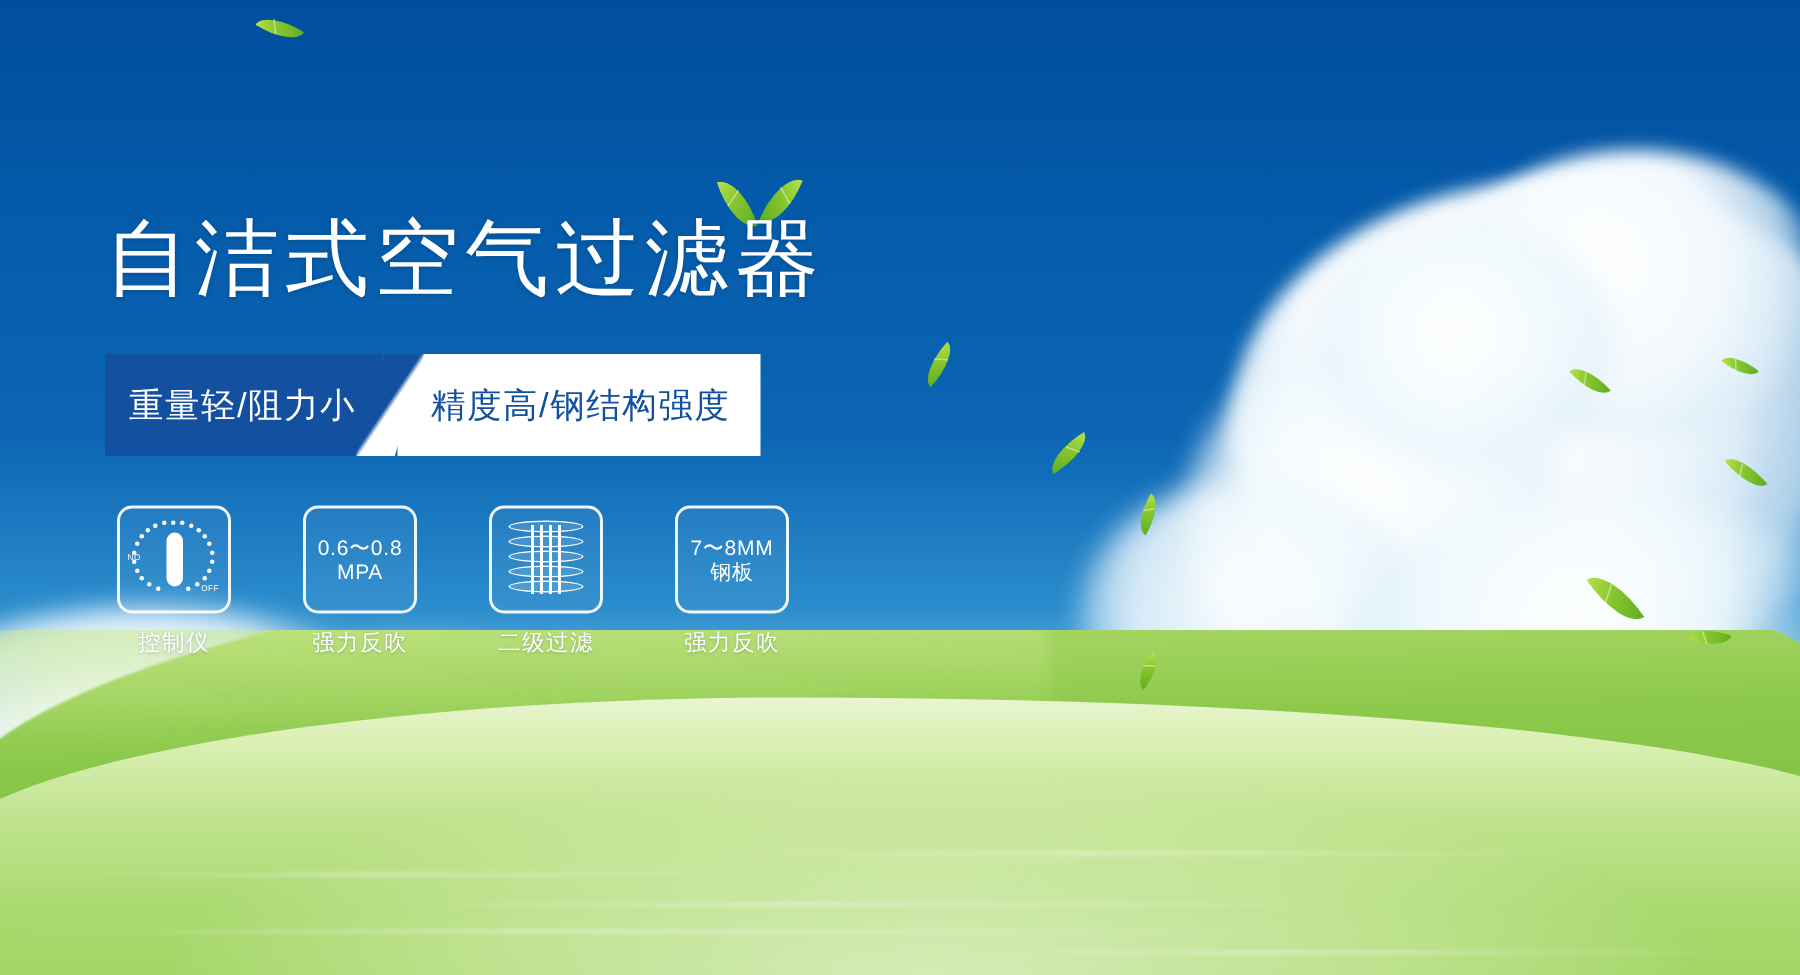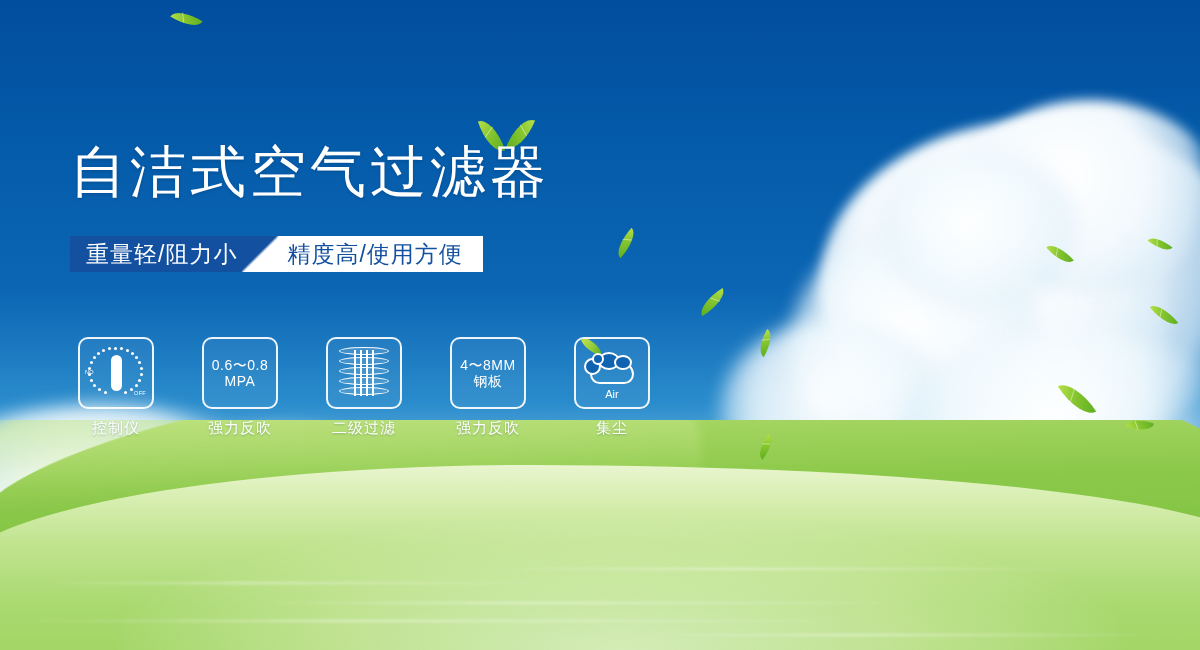--- a/index.html
+++ b/index.html
@@ -118,21 +118,21 @@
     letter-spacing:4px;
     color:#ffffff;
     font-weight:400;
     text-shadow:0 1px 3px rgba(0,30,70,0.25);
     white-space:nowrap;
   }
 
   
   #subtitle-bar {
     position:absolute; left:70px; top:236px;
-    height:36px;
+    height:68px;
     display:flex; align-items:stretch;
     white-space:nowrap;
   }
   #sub-left {
     background:#1350a0;
     color:#ffffff;
     font-size:23px;
     letter-spacing:1px;
     display:flex; align-items:center;
     padding:0 18px 0 16px;
@@ -282,21 +282,21 @@
   <div class="leaf" style="left:1068px; top:378px; width:18px; height:42px; transform:rotate(-34deg);"></div>
   <div class="leaf" style="left:1134px; top:412px; width:12px; height:26px; transform:rotate(-70deg);"></div>
   <div class="leaf" style="left:760px; top:435px; width:11px; height:24px; transform:rotate(38deg);"></div>
   <div class="leaf" style="left:180px; top:4px;  width:13px; height:30px; transform:rotate(-58deg);"></div>
 
   <div id="title">自洁式空气过滤器</div>
 
   <div id="subtitle-bar">
     <div id="sub-left">重量轻/阻力小</div>
     <div id="sub-divider"></div>
-    <div id="sub-right">精度高/使用方便</div>
+    <div id="sub-right">精度高/钢结构强度</div>
   </div>
 
   <div id="features">
 
     <div class="feature">
       <div class="feat-box">
         <div class="dial">
           <div class="dial-dot" style="left:29px; top:2px;"></div>
           <div class="dial-dot" style="left:35px; top:2.4px;"></div>
           <div class="dial-dot" style="left:41px; top:4px;"></div>
@@ -351,37 +351,22 @@
           <div class="cart-bar" style="left:27px;"></div>
           <div class="cart-bar" style="left:33px;"></div>
         </div>
       </div>
       <div class="feat-caption">二级过滤</div>
     </div>
 
     <div class="feature">
       <div class="feat-box">
         <div class="feat-text">
-          <div>4〜8MM</div>
+          <div>7〜8MM</div>
           <div>钢板</div>
         </div>
       </div>
       <div class="feat-caption">强力反吹</div>
     </div>
 
-    <div class="feature">
-      <div class="feat-box">
-        <div class="aircloud">
-          <div class="ac-leaf"></div>
-          <div class="ac-main"></div>
-          <div class="ac-b1"></div>
-          <div class="ac-bump ac-b1"></div>
-          <div class="ac-bump ac-b2"></div>
-          <div class="ac-swirl"></div>
-          <div class="ac-swirl2"></div>
-          <div class="ac-label">Air</div>
-        </div>
-      </div>
-      <div class="feat-caption">集尘</div>
-    </div>
 
   </div>
 </div>
 
 </body></html>

